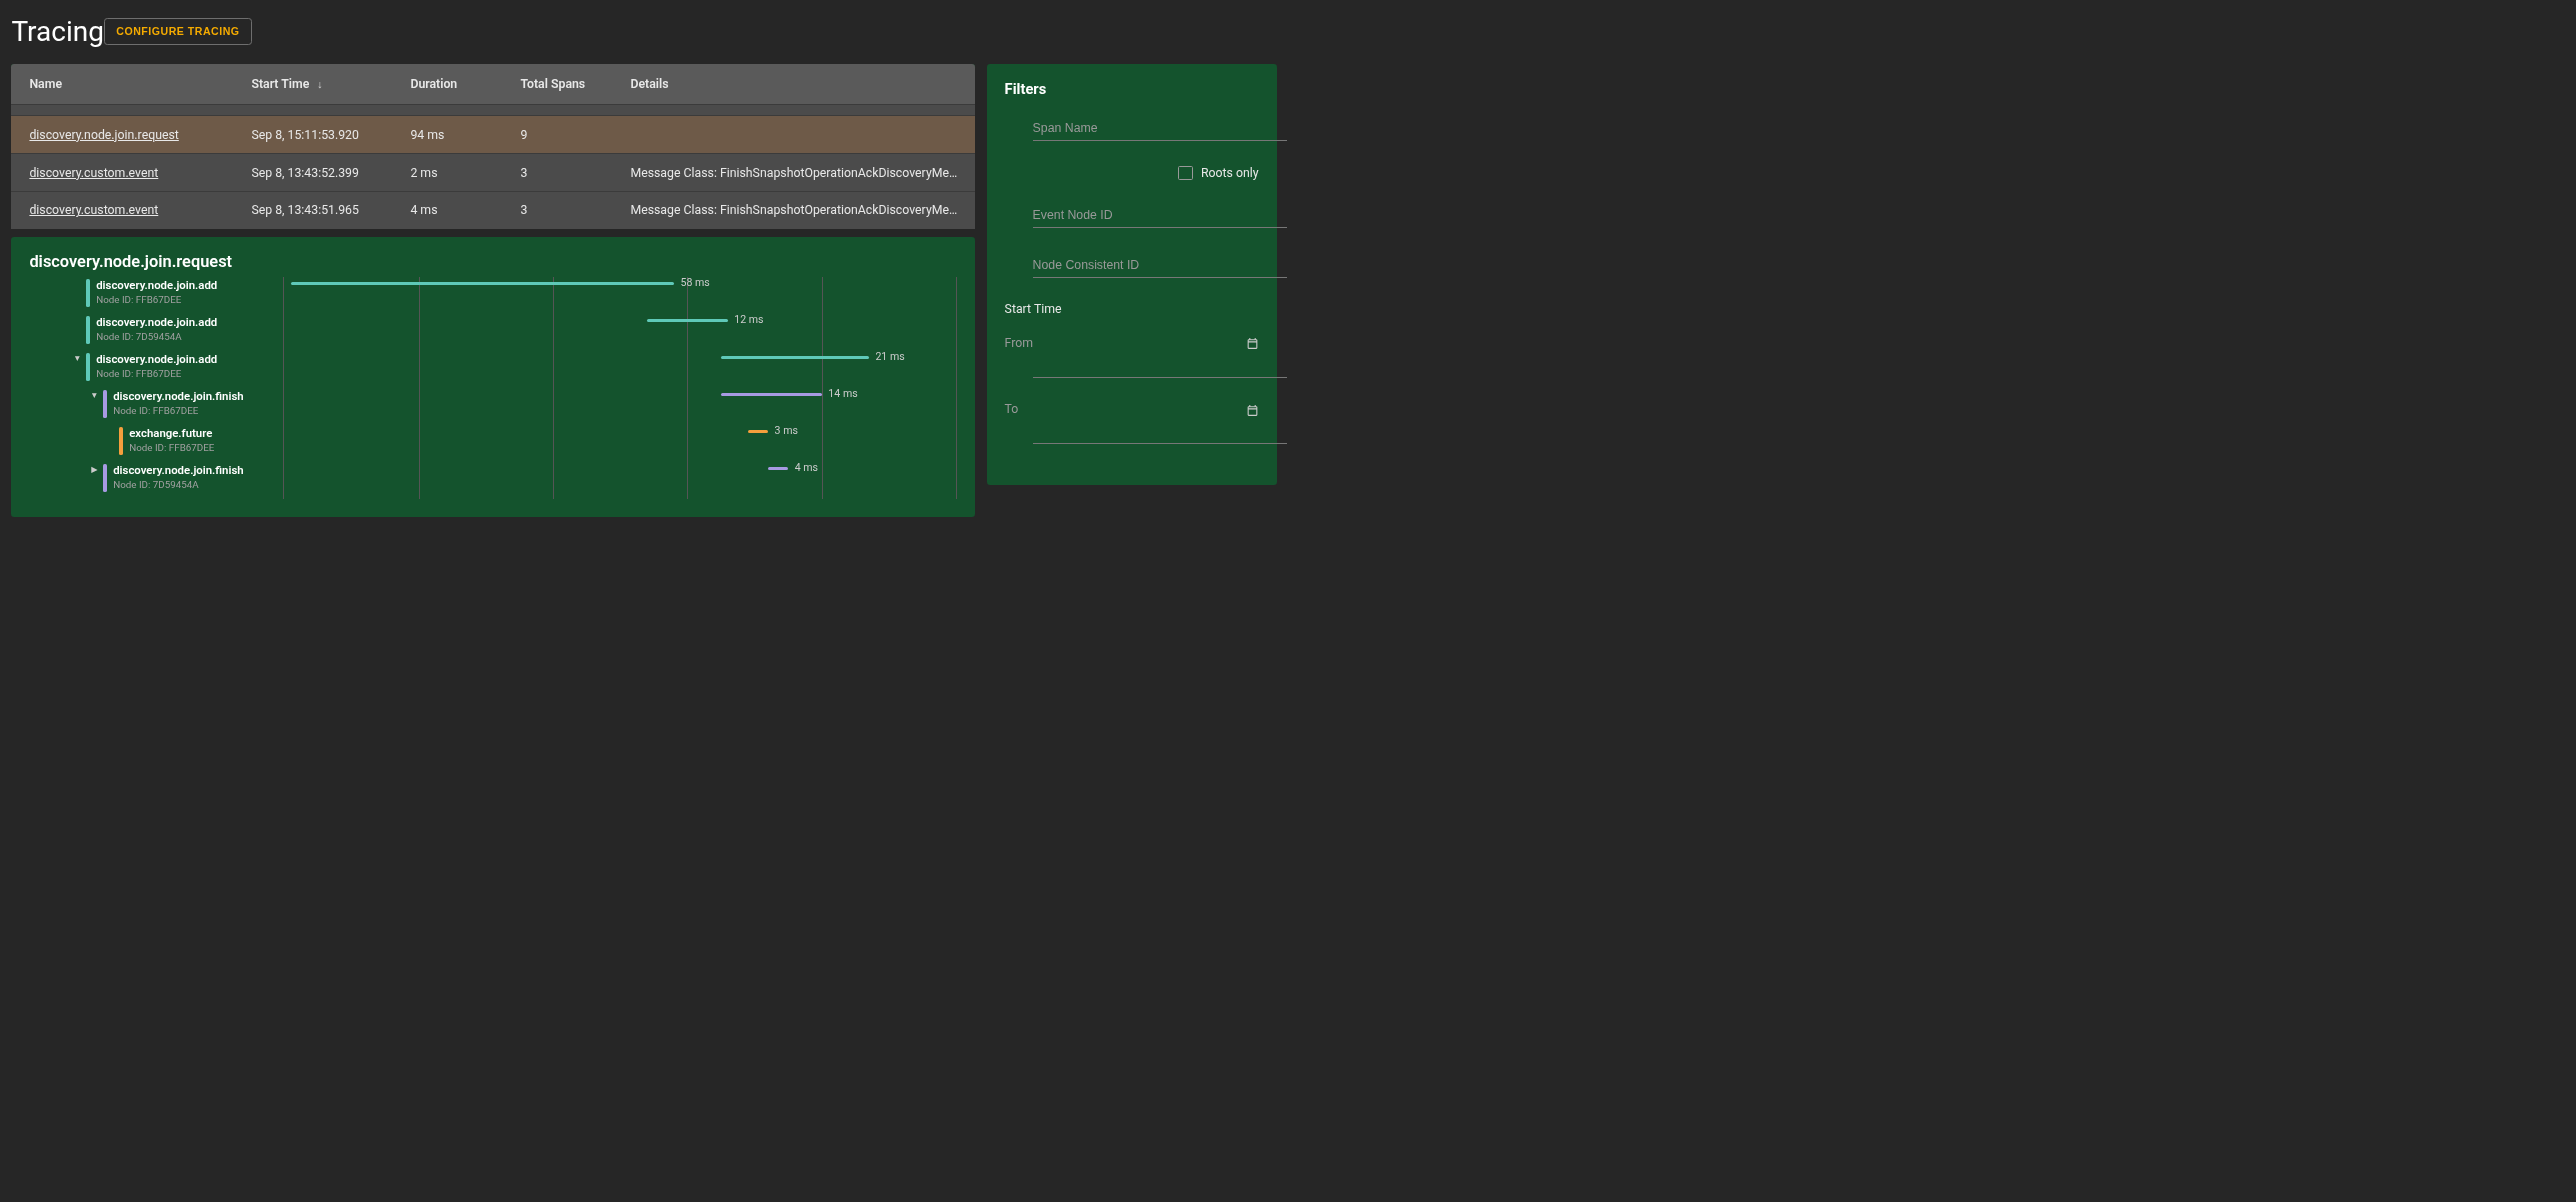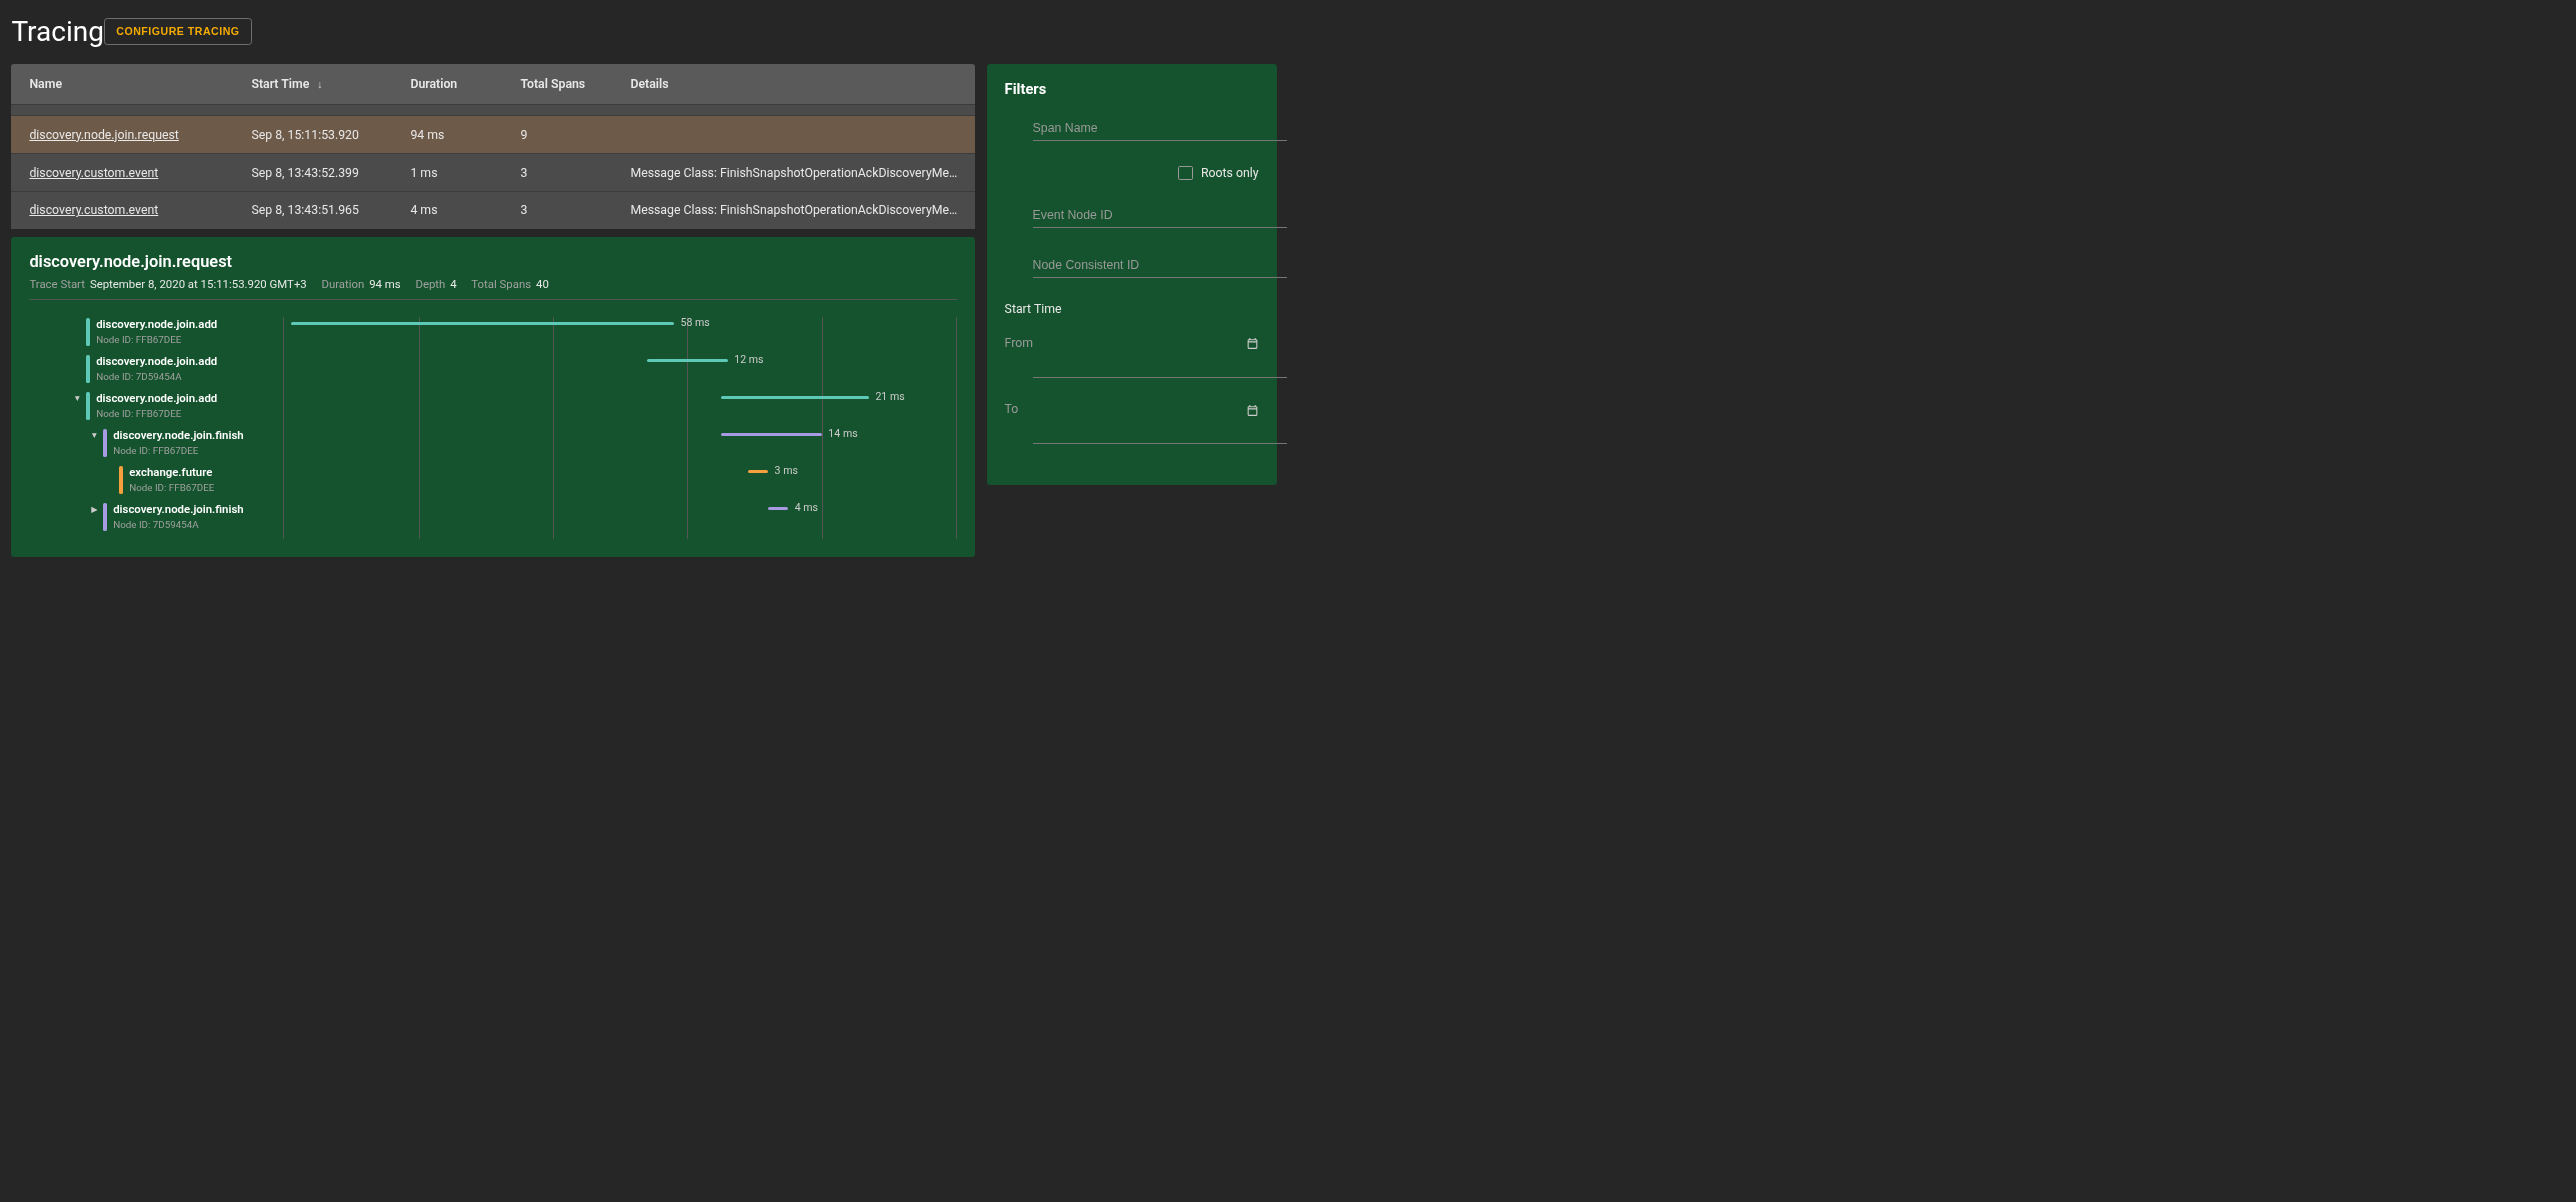--- a/index.html
+++ b/index.html
@@ -159,43 +159,37 @@
             <div class="table-row selected">
               <div class="col-name"><span class="name-link">discovery.node.join.request</span></div>
               <div class="col-start">Sep 8, 15:11:53.920</div>
               <div class="col-dur">94 ms</div>
               <div class="col-spans">9</div>
               <div class="col-details"></div>
             </div>
             <div class="table-row">
               <div class="col-name"><span class="name-link">discovery.custom.event</span></div>
               <div class="col-start">Sep 8, 13:43:52.399</div>
-              <div class="col-dur">1 ms</div>
+              <div class="col-dur">2 ms</div>
               <div class="col-spans">3</div>
               <div class="col-details">Message Class: FinishSnapshotOperationAckDiscoveryMe…</div>
             </div>
             <div class="table-row">
               <div class="col-name"><span class="name-link">discovery.custom.event</span></div>
               <div class="col-start">Sep 8, 13:43:51.965</div>
               <div class="col-dur">4 ms</div>
               <div class="col-spans">3</div>
               <div class="col-details">Message Class: FinishSnapshotOperationAckDiscoveryMe…</div>
             </div>
           </div>
       </div>
     </div>
 
     <div class="panel trace-panel">
       <div class="trace-title">discovery.node.join.request</div>
-      <div class="trace-meta">
-        <div><span>Trace Start</span><span class="val">September 8, 2020 at 15:11:53.920 GMT+3</span></div>
-        <div><span>Duration</span><span class="val">94 ms</span></div>
-        <div><span>Depth</span><span class="val">4</span></div>
-        <div><span>Total Spans</span><span class="val">40</span></div>
-      </div>
       <div class="trace-body">
         <div class="trace-tree" id="trace-tree">
             <div class="span-row" style="padding-left: 57px;">
               <span class="span-toggle" style="margin-left:-14.7px"></span>
               <div class="span-tick tick-teal"></div>
               <div class="span-text">
                 <span class="span-name">discovery.node.join.add</span>
                 <span class="span-sub">Node ID: FFB67DEE</span>
               </div>
             </div>

